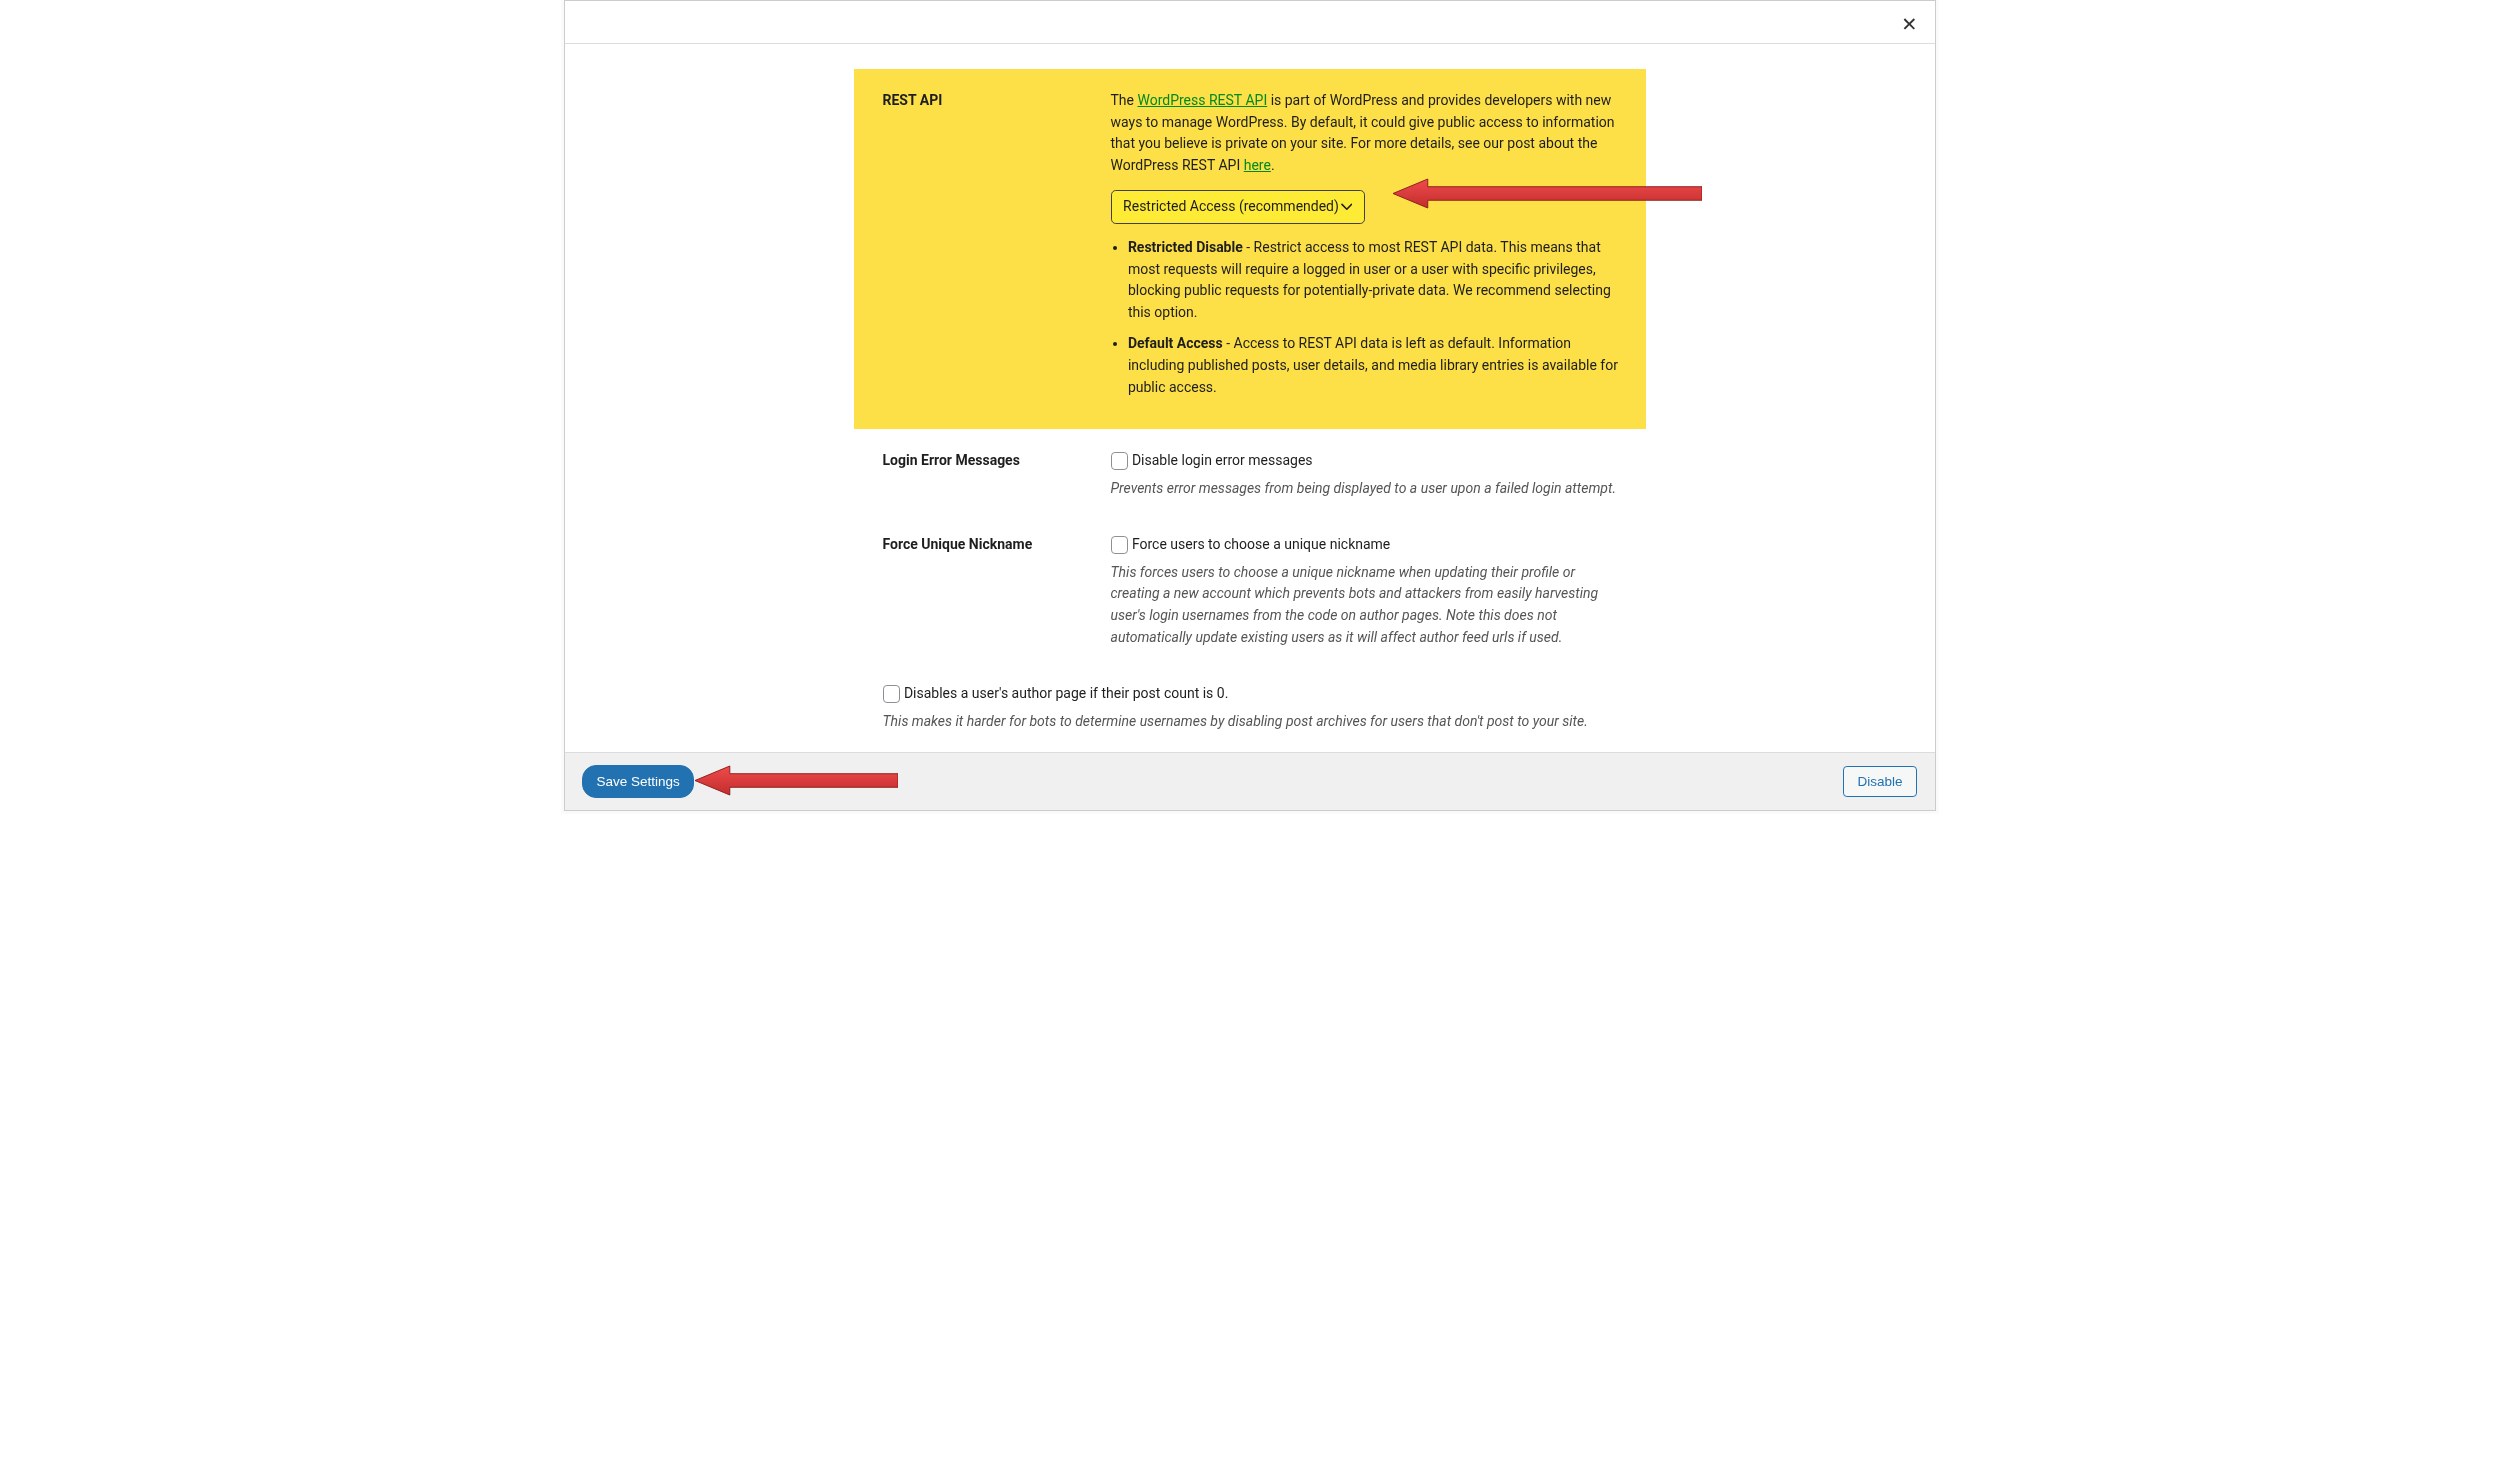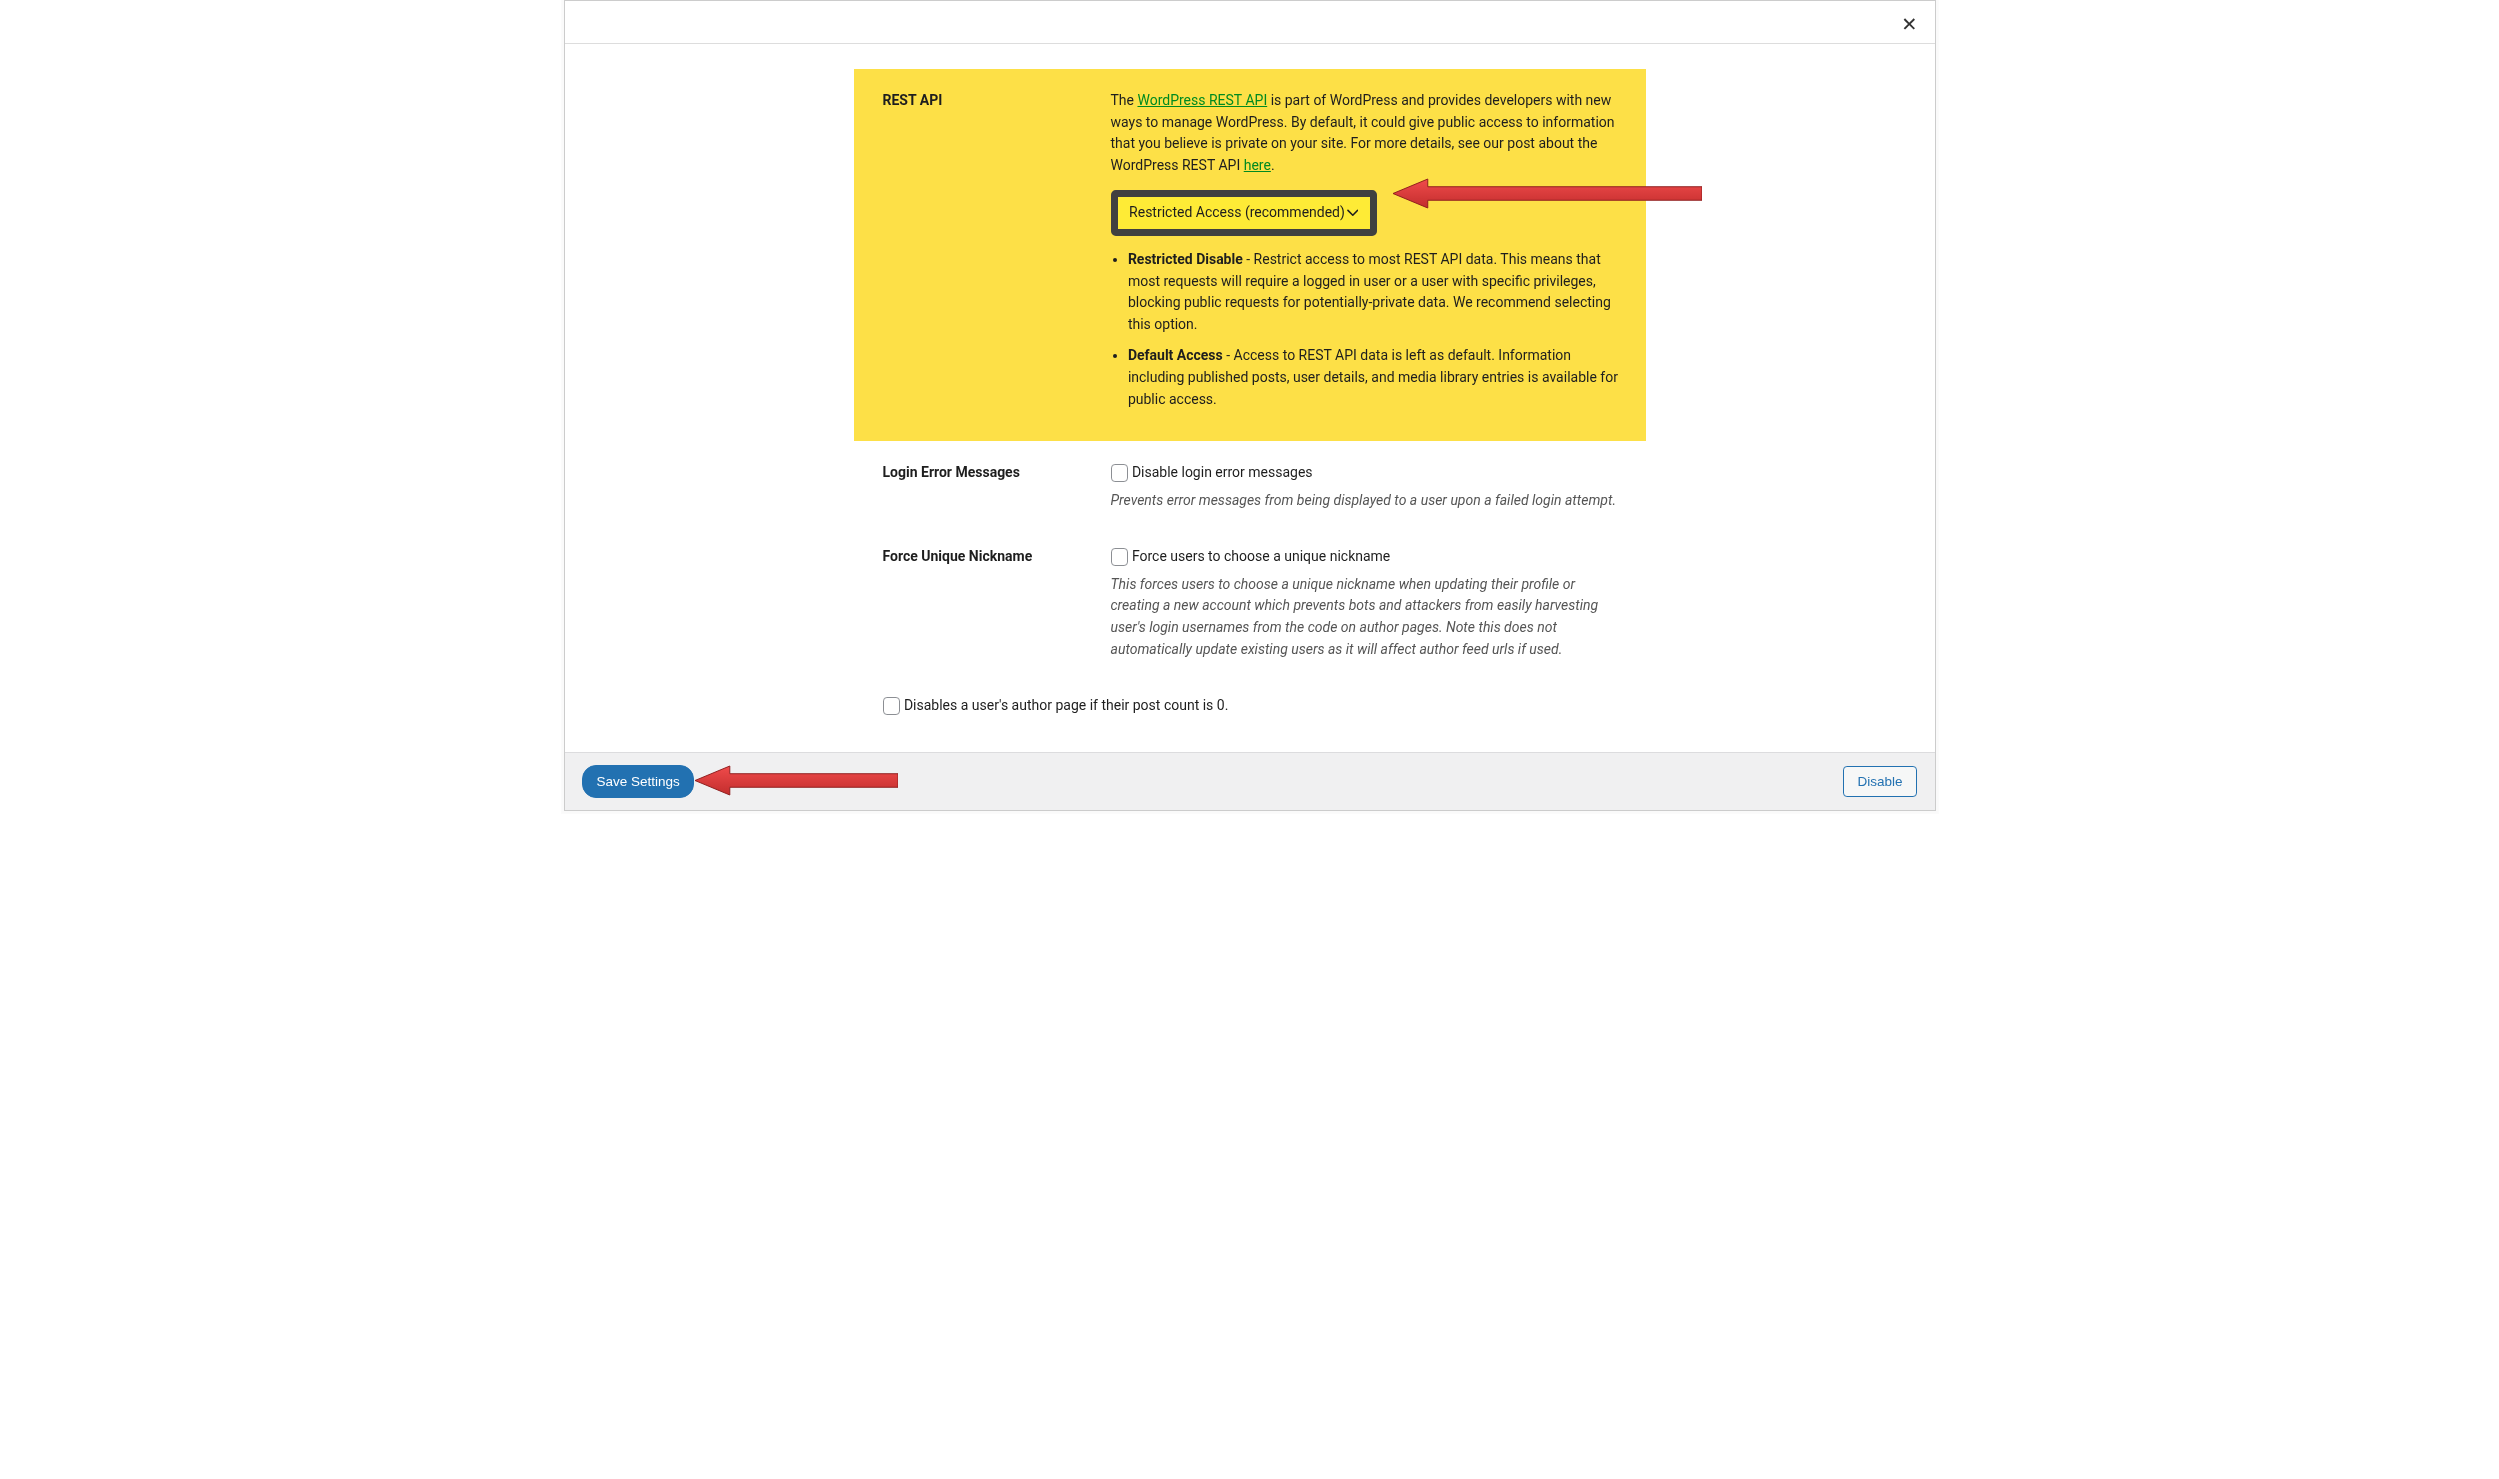--- a/index.html
+++ b/index.html
@@ -78,21 +78,21 @@
   }
   .ctrl-col a { color: #008a20; text-decoration: underline; }
   .select-wrap {
     margin-top: 13.5px;
     margin-bottom: 13.5px;
   }
   .select {
     display: inline-flex;
     align-items: center;
     gap: 2px;
-    border: 7px solid #404040;
+    border: 1px solid #404040;
     border-radius: 4.8px;
     padding: 4.8px 11.6px 4.8px 11.6px;
     background: #feeb36;
     font-size: 14px;
     cursor: pointer;
     color: #1e1e1e;
   }
   .select .chev { width: 11.6px; height: 11.6px; display: inline-flex; align-items:center; justify-content:center; }
   ul.opts {
     margin: 5.8px 0 0 17.4px;
@@ -236,20 +236,21 @@
           <div class="help">This forces users to choose a unique nickname when updating their profile or creating a new account which prevents bots and attackers from easily harvesting user's login usernames from the code on author pages. Note this does not automatically update existing users as it will affect author feed urls if used.</div>
         </div>
       </div>
 
       <div class="section">
         <div class="ctrl-col">
           <div class="check-row">
             <div class="checkbox"></div>
             <span class="check-label">Disables a user's author page if their post count is 0.</span>
           </div>
+          <div class="help">This makes it harder for bots to determine usernames by disabling post archives for users that don't post to your site.</div>
         </div>
       </div>
 
     </div>
   </div>
 
   <div class="footer">
     <button class="btn-primary">Save Settings</button>
     <button class="btn-secondary">Disable</button>
   </div>

